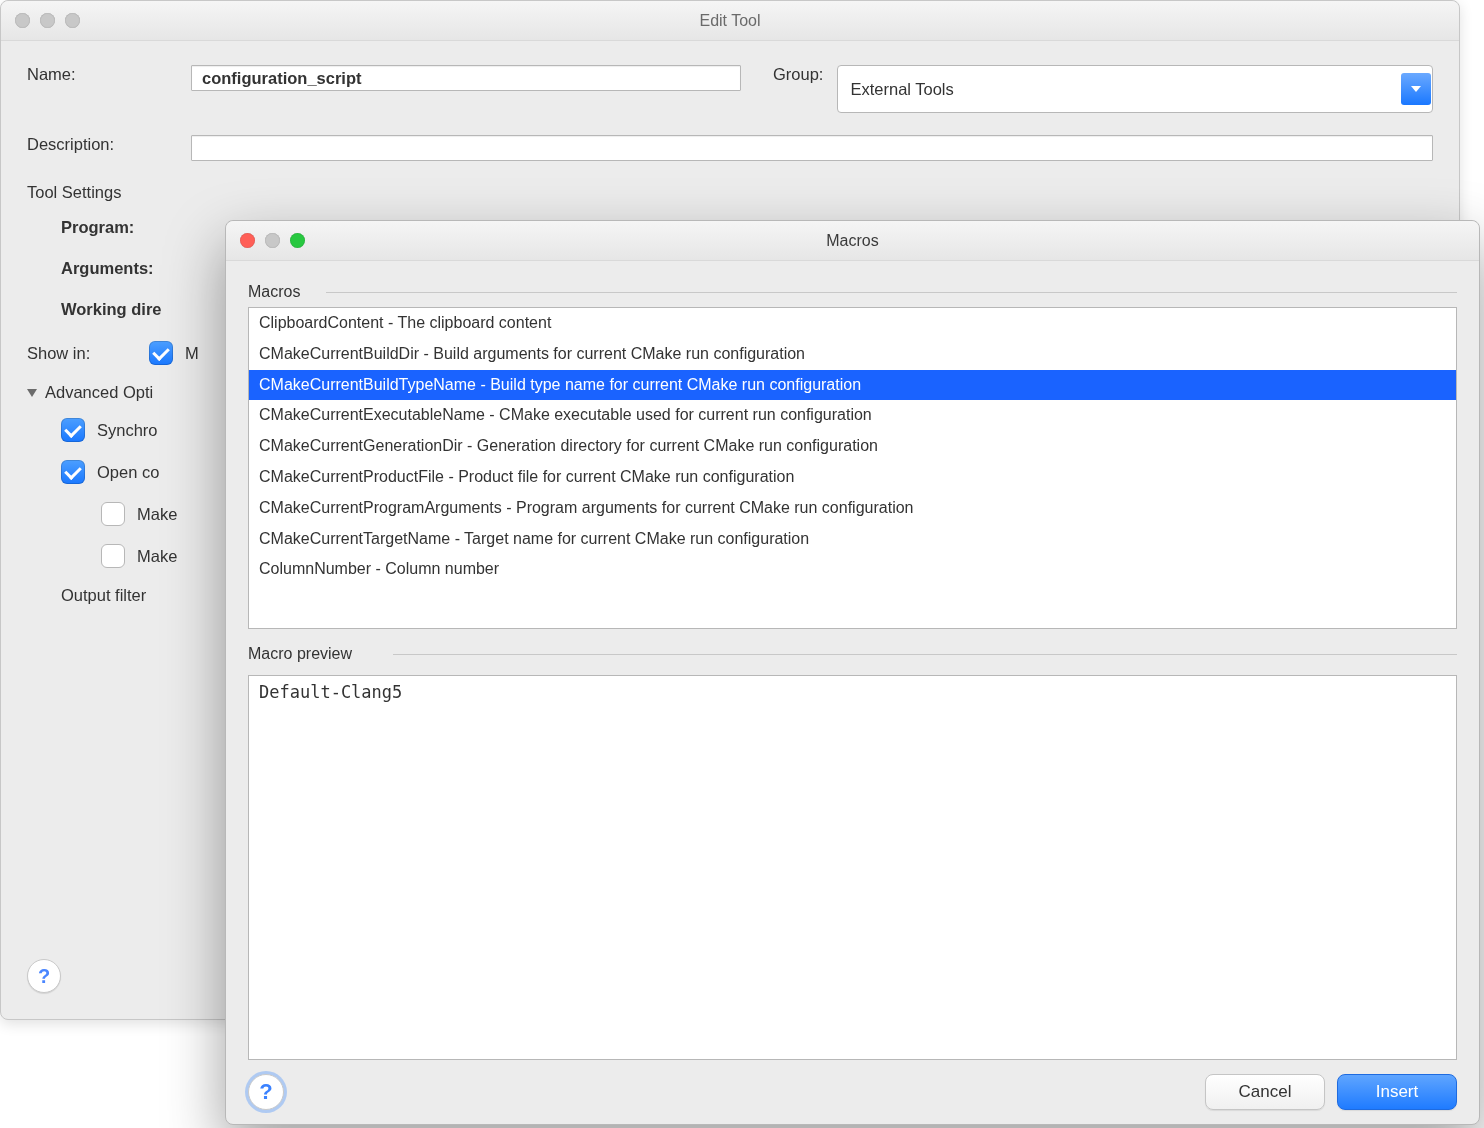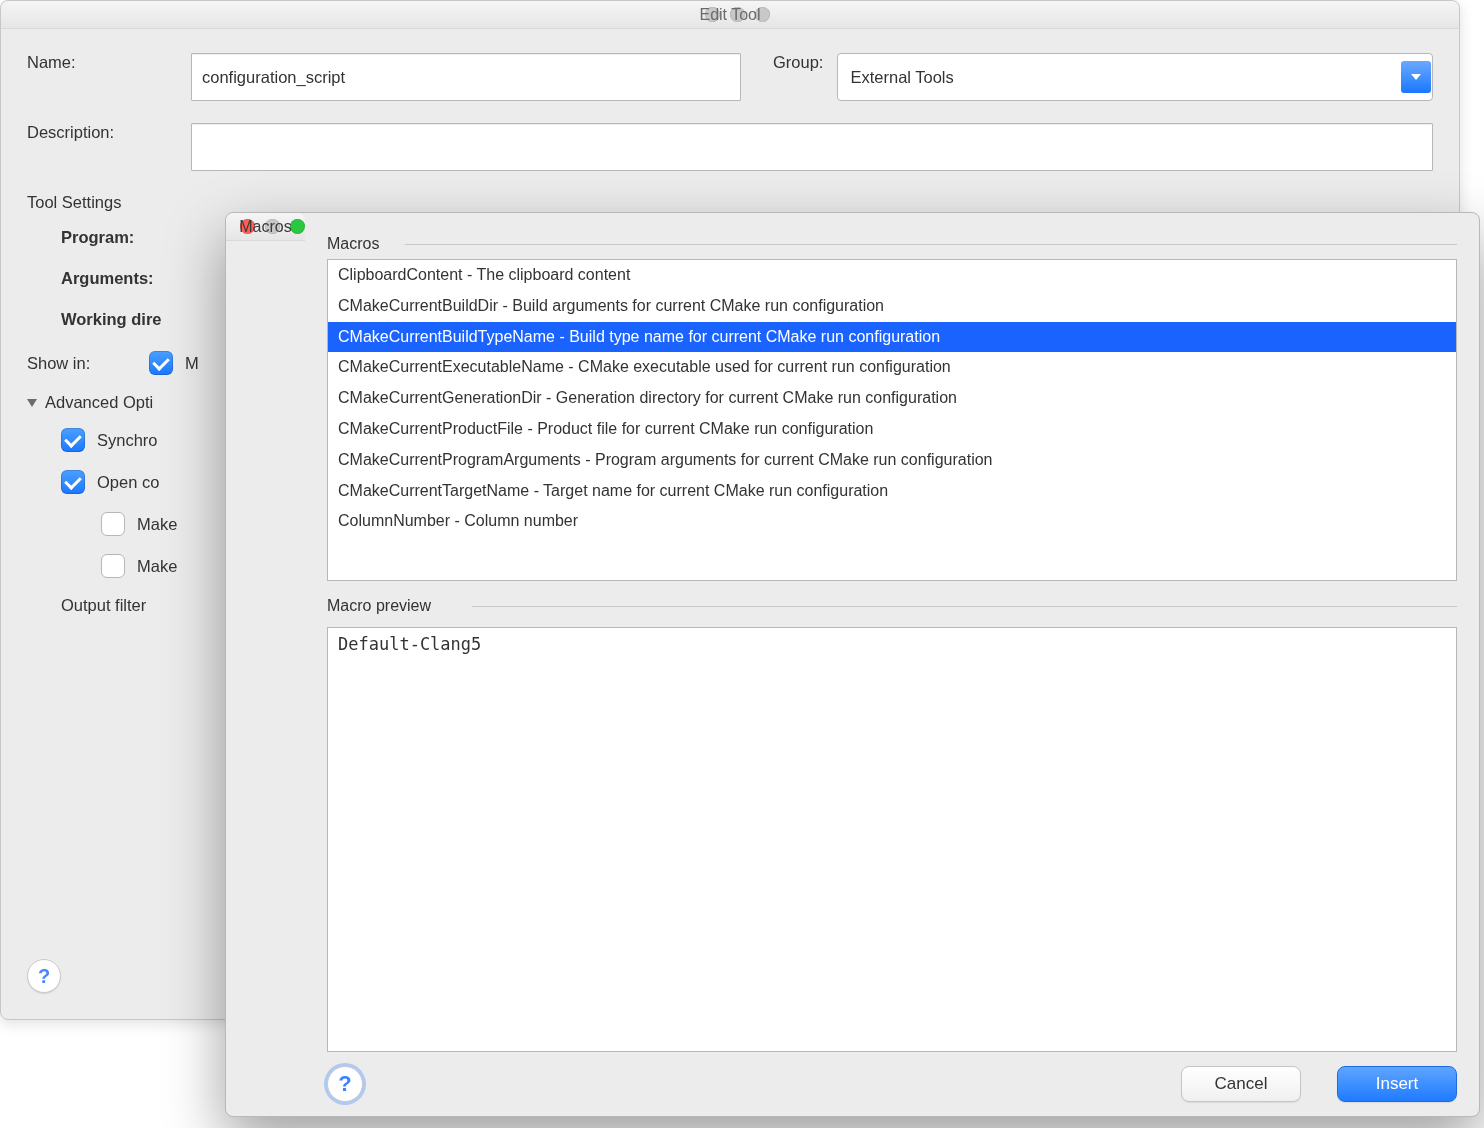--- a/index.html
+++ b/index.html
@@ -19,29 +19,28 @@
     position: absolute;
     left: 0; top: 0;
     width: 1460px;
     height: 1020px;
     background: #ececec;
     border: 1px solid #c7c7c7;
     border-radius: 8px;
     box-shadow: 0 4px 14px rgba(0,0,0,0.12);
   }
   .titlebar {
-    height: 28px;
+    height: 40px;
     display: flex;
     align-items: center;
     position: relative;
     border-bottom: 1px solid #d9d9d9;
     background: linear-gradient(#f5f5f5, #e6e6e6);
     border-top-left-radius: 8px;
     border-top-right-radius: 8px;
-    justify-content: center;
   }
   .traffic {
     display: flex;
     gap: 10px;
     margin-left: 14px;
   }
   .dot {
     width: 15px; height: 15px; border-radius: 50%;
     box-shadow: inset 0 0 1px rgba(0,0,0,0.4);
   }
@@ -67,25 +66,26 @@
     gap: 14px;
   }
   .label {
     color: #333;
     white-space: nowrap;
   }
   .text-input {
     background: #fff;
     border: 1px solid #b7b7b7;
     border-radius: 1px;
-    height: 48px;
+    height: 26px;
     padding: 1px 10px;
     font-size: 16.5px;
     color: #333;
     box-shadow: inset 0 1px 1px rgba(0,0,0,0.07);
+    font-weight: bold;
   }
   .name-input { flex: 0 0 550px; }
   .group-select {
     flex: 1;
     display: flex;
     align-items: center;
     justify-content: space-between;
     background: #fff;
     border: 1px solid #b7b7b7;
     height: 48px;
@@ -168,29 +168,29 @@
     display: flex; align-items: center; justify-content: center;
     color: #4a86ff;
     font-weight: 600;
     font-size: 20px;
     box-shadow: 0 1px 1px rgba(0,0,0,0.1);
   }
 
   
   .macros-window {
     position: absolute;
-    left: 225px; top: 212px;
+    left: 225px; top: 220px;
     width: 1255px;
     height: 905px;
     background: #ececec;
     border: 1px solid #b8b8b8;
     border-radius: 8px;
     box-shadow: 0 24px 60px rgba(0,0,0,0.38);
     display: flex;
-    flex-direction: row;
+    flex-direction: column;
   }
   .macros-body {
     padding: 16px 22px 14px 22px;
     display: flex;
     flex-direction: column;
     flex: 1;
   }
   .macros-section-title {
     color: #333;
     margin: 6px 0 6px 0;
@@ -242,21 +242,21 @@
   .help-ring {
     width: 36px; height: 36px;
     border-radius: 50%;
     background: #fff;
     border: 1px solid #c9c9c9;
     display: flex; align-items: center; justify-content: center;
     color: #3b82ff;
     font-weight: 600; font-size: 22px;
     box-shadow: 0 0 0 3px rgba(64,140,255,0.35);
   }
-  .footer-buttons { display: flex; gap: 36px; }
+  .footer-buttons { display: flex; gap: 12px; }
   .btn {
     height: 36px;
     min-width: 120px;
     border-radius: 8px;
     font-size: 17px;
     display: flex; align-items: center; justify-content: center;
     padding: 0 22px;
     border: 1px solid #c5c5c5;
     background: linear-gradient(#ffffff, #f0f0f0);
     color: #333;

